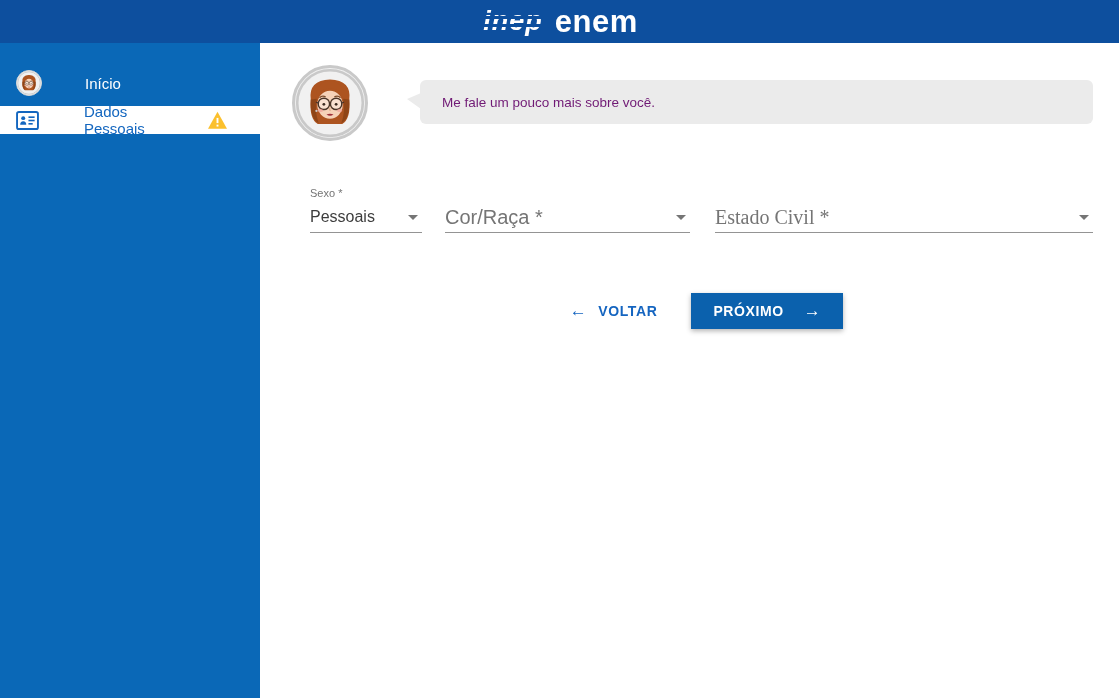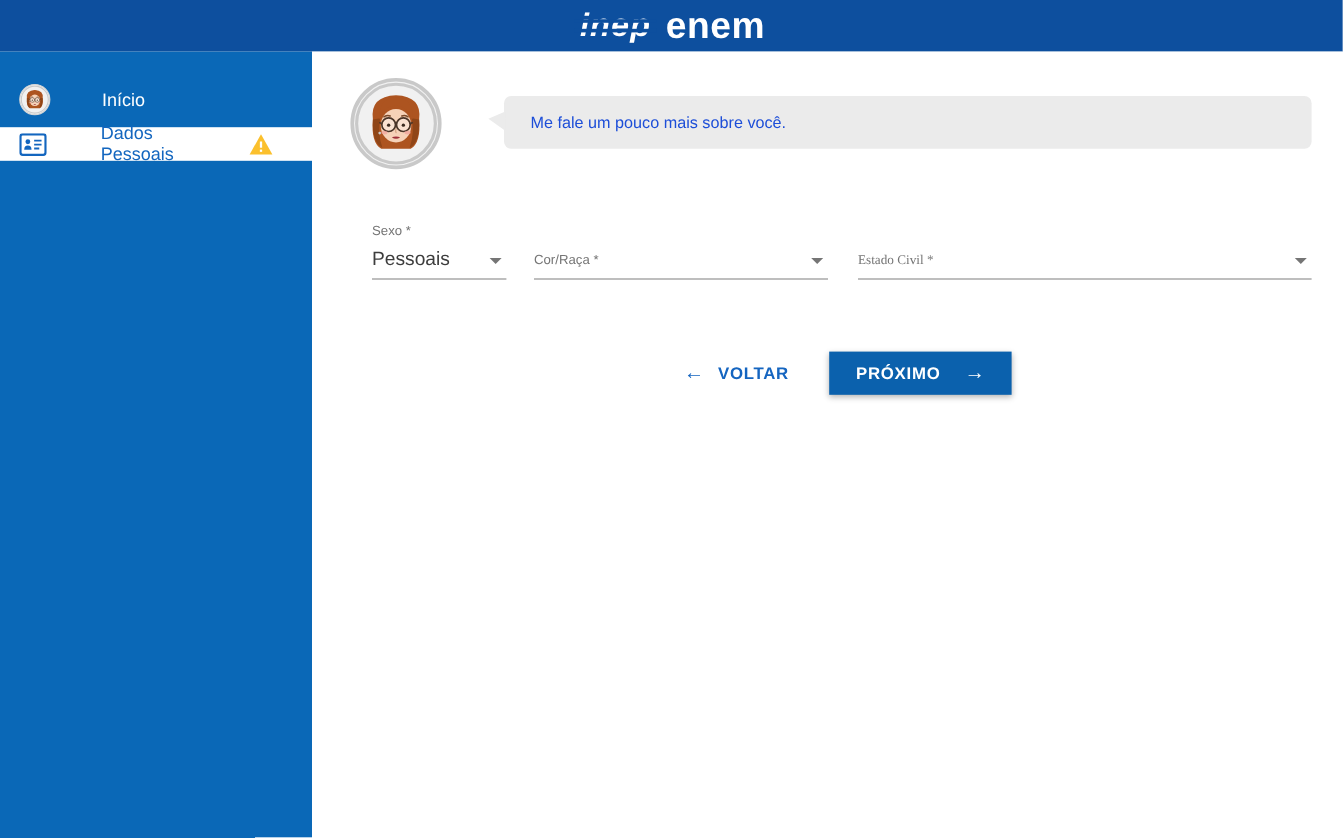--- a/index.html
+++ b/index.html
@@ -30,34 +30,34 @@
   .side-item.active { background:#fff; color:#1366bf; height:28px; margin-top:6px; }
   .card-icon { width:25px; height:21px; flex-shrink:0; display:flex; align-items:center; }
   .warn-icon { margin-left:auto; margin-right:16px; width:21px; height:19px; }
 
   
   .assistant-row { display:flex; align-items:flex-start; padding:22px 26px 0 32px; }
   .big-avatar { width:76px; height:76px; border-radius:50%; background:#f1f1f1;
     border:3px solid #c9c9c9; overflow:hidden; flex-shrink:0; }
   .bubble-wrap { position:relative; flex:1; margin-left:52px; margin-top:15px; }
   .bubble { background:#ebebeb; border-radius:6px; height:44px; display:flex;
-    align-items:center; padding:4px 22px; font-size:13.5px; color:#1d4ed8; }
+    align-items:center; padding:4px 22px; font-size:13.5px; color:#701a75; }
   .bubble-tail { position:absolute; left:-13px; top:13px; width:0; height:0;
     border-right:14px solid #ebebeb; border-top:6px solid transparent; border-bottom:10px solid transparent; }
 
   
   .form-area { padding:46px 26px 0 50px; }
   .form-row { display:flex; align-items:flex-end; }
   .form-row.second { margin-top:46px; }
   .field { cursor:pointer; }
   .f-label { font-size:11px; color:#757575; margin-bottom:5px; }
   .f-control { border-bottom:1px solid #949494; display:flex; align-items:center;
     justify-content:space-between; height:29px; padding-bottom:2px; }
   .f-value { font-size:16px; color:#3d3d3d; }
-  .f-placeholder { font-size:11px; color:#757575; }
+  .f-placeholder { font-size:20px; color:#757575; }
   .dd-arrow { width:0; height:0; border-left:5px solid transparent;
     border-right:5px solid transparent; border-top:5px solid #757575; margin-right:4px; }
   .w-sexo { width:112px; }
   .w-cor { width:245px; margin-left:23px; }
   .w-estado { width:378px; margin-left:25px;font-family:Liberation Serif, serif; }
   .w-nac { width:380px; }
 
   
   .actions { margin-top:60px; display:flex; justify-content:center; align-items:center; }
   .btn-back { background:none; border:none; color:#1565c0; font-weight:700; font-size:14px;

